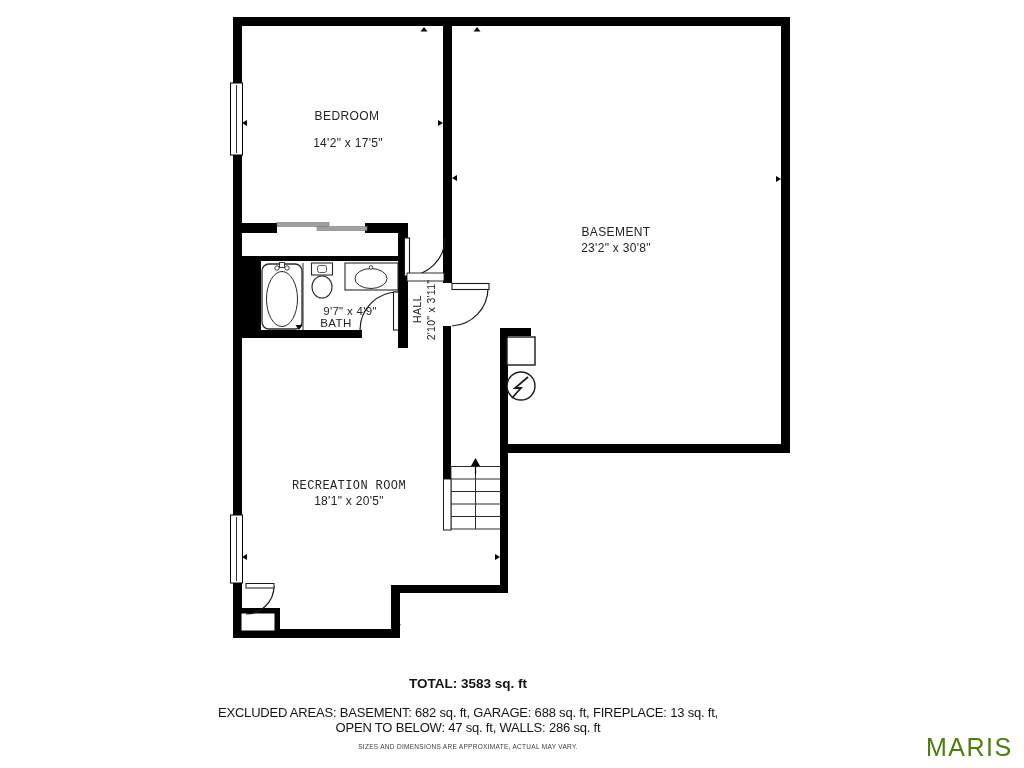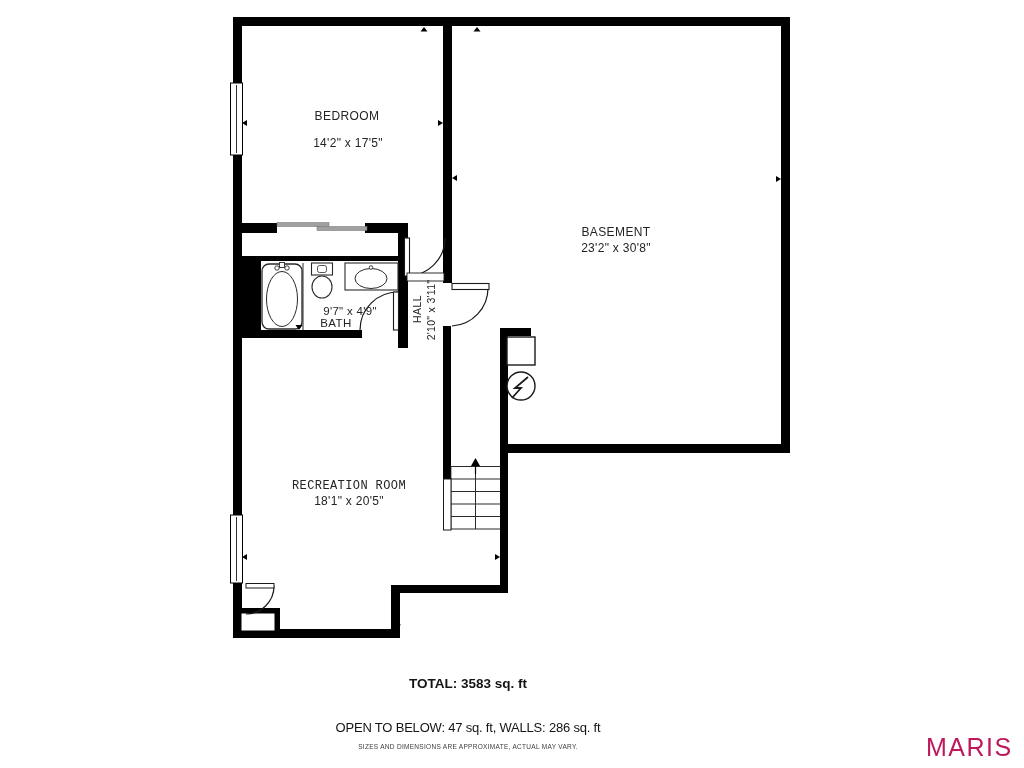--- a/index.html
+++ b/index.html
@@ -46,21 +46,21 @@
     font-size: 6.5px;
     letter-spacing: 0.3px;
     color: #3c3c3c;
   }
   .watermark {
     position: absolute;
     left: 926px;
     top: 733px;
     font-size: 25px;
     letter-spacing: 1.5px;
-    color: #be185d;
+    color: #4d7c0f;
     white-space: nowrap;
   }
 </style>
 </head>
 <body>
 
 <div class="page">
 
   <svg class="plan-svg" width="1024" height="768" viewBox="0 0 1024 768">
 
@@ -186,18 +186,19 @@
   <div class="room-label" style="left:336px; top:297px; font-size:11.5px;margin-top:26px;">BATH</div>
   <div class="room-dims" style="left:350px; top:311px; font-size:11.5px;">9'7" x 4'9"</div>
 
   <div class="room-label rot" style="left:417px; top:309px;">HALL</div>
   <div class="room-dims rot" style="left:431px; top:310px;">2'10" x 3'11"</div>
 
   <div class="room-label" style="left:349px; top:486px;font-family:Liberation Mono, monospace;">RECREATION ROOM</div>
   <div class="room-dims" style="left:349px; top:501px;">18'1" x 20'5"</div>
 
   <div class="footer-line footer-total" style="top:676px;">TOTAL: 3583 sq. ft</div>
+  <div class="footer-line" style="top:705px;">EXCLUDED AREAS: BASEMENT: 682 sq. ft, GARAGE: 688 sq. ft, FIREPLACE: 13 sq. ft,</div>
   <div class="footer-line" style="top:720px;">OPEN TO BELOW: 47 sq. ft, WALLS: 286 sq. ft</div>
   <div class="footer-line footer-disclaimer" style="top:743px;">SIZES AND DIMENSIONS ARE APPROXIMATE, ACTUAL MAY VARY.</div>
 
   <div class="watermark">MARIS</div>
 
 </div>
 
 </body></html>

